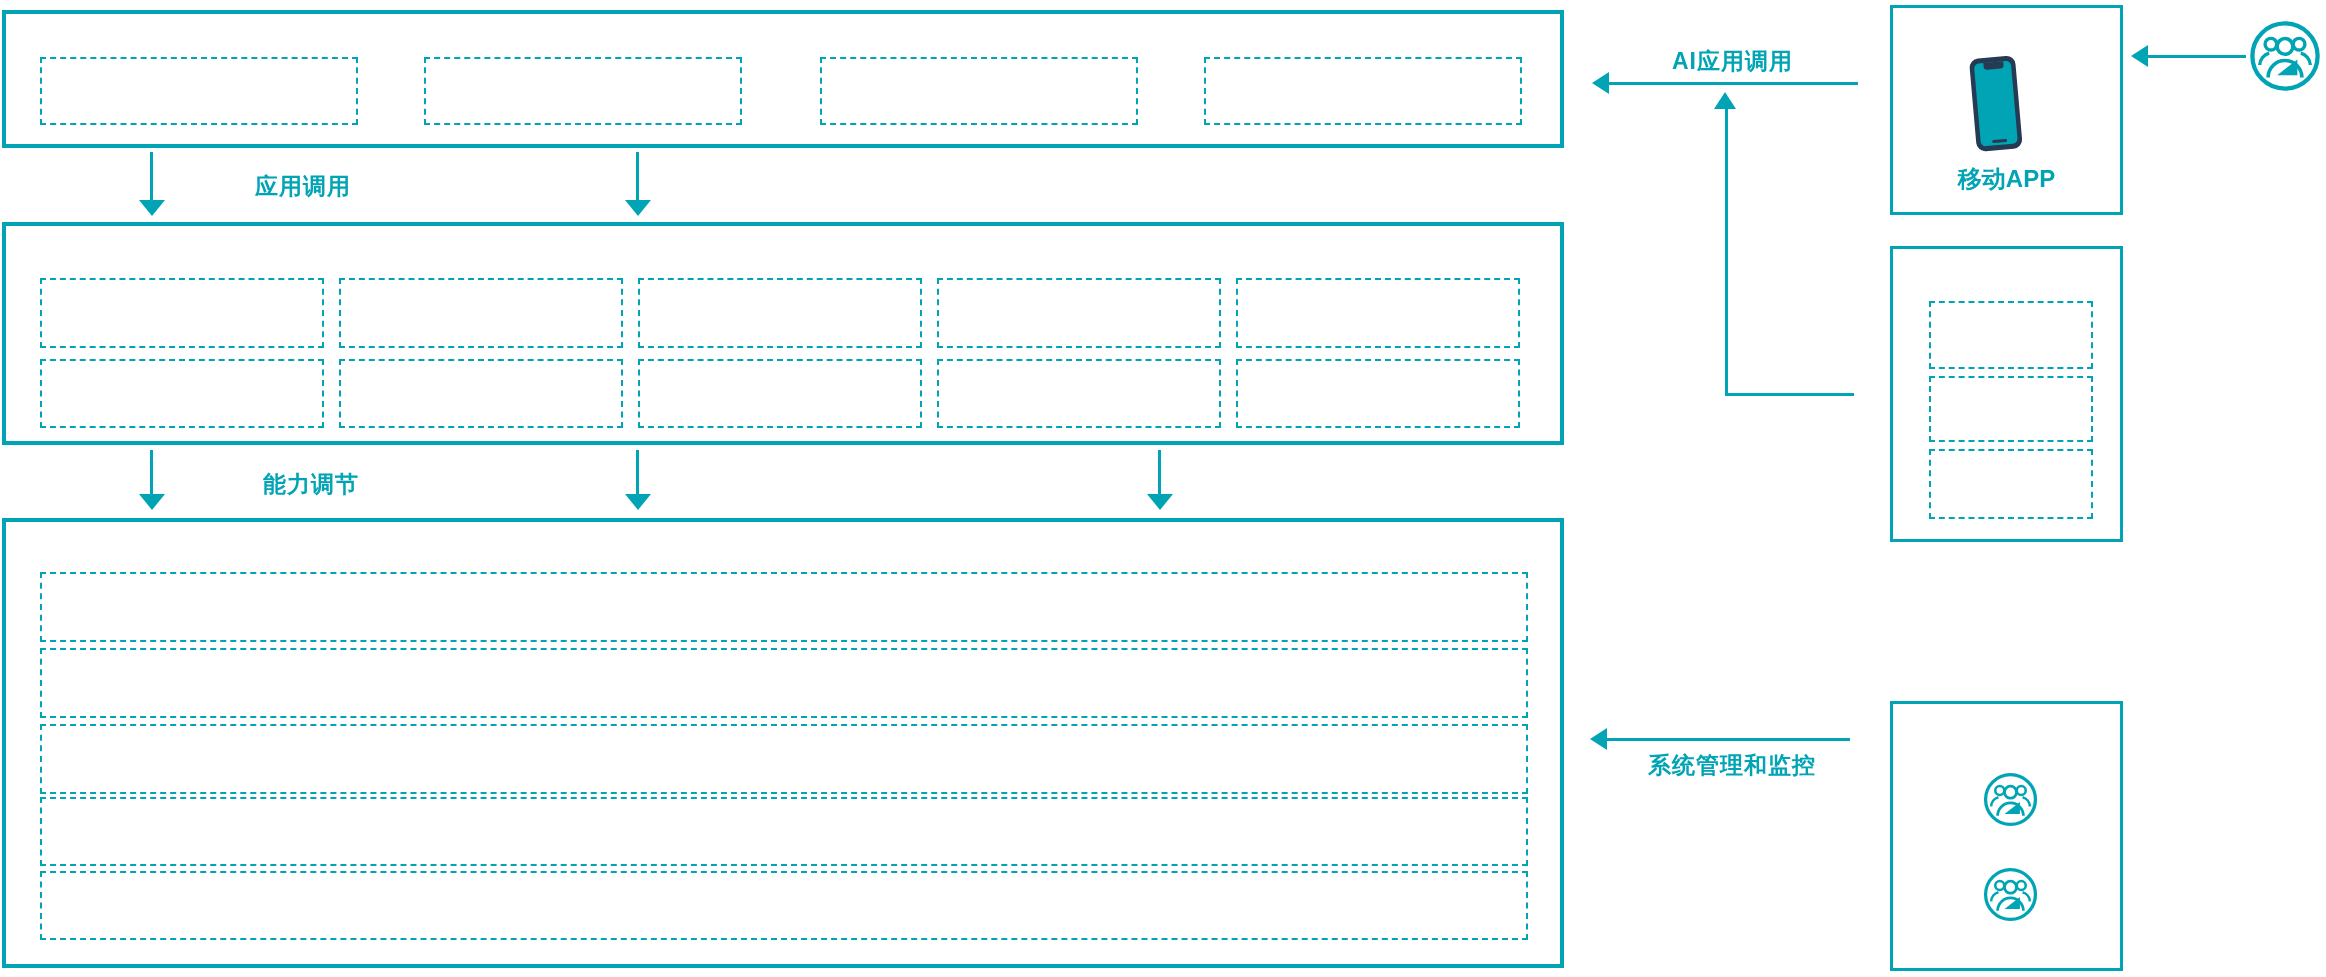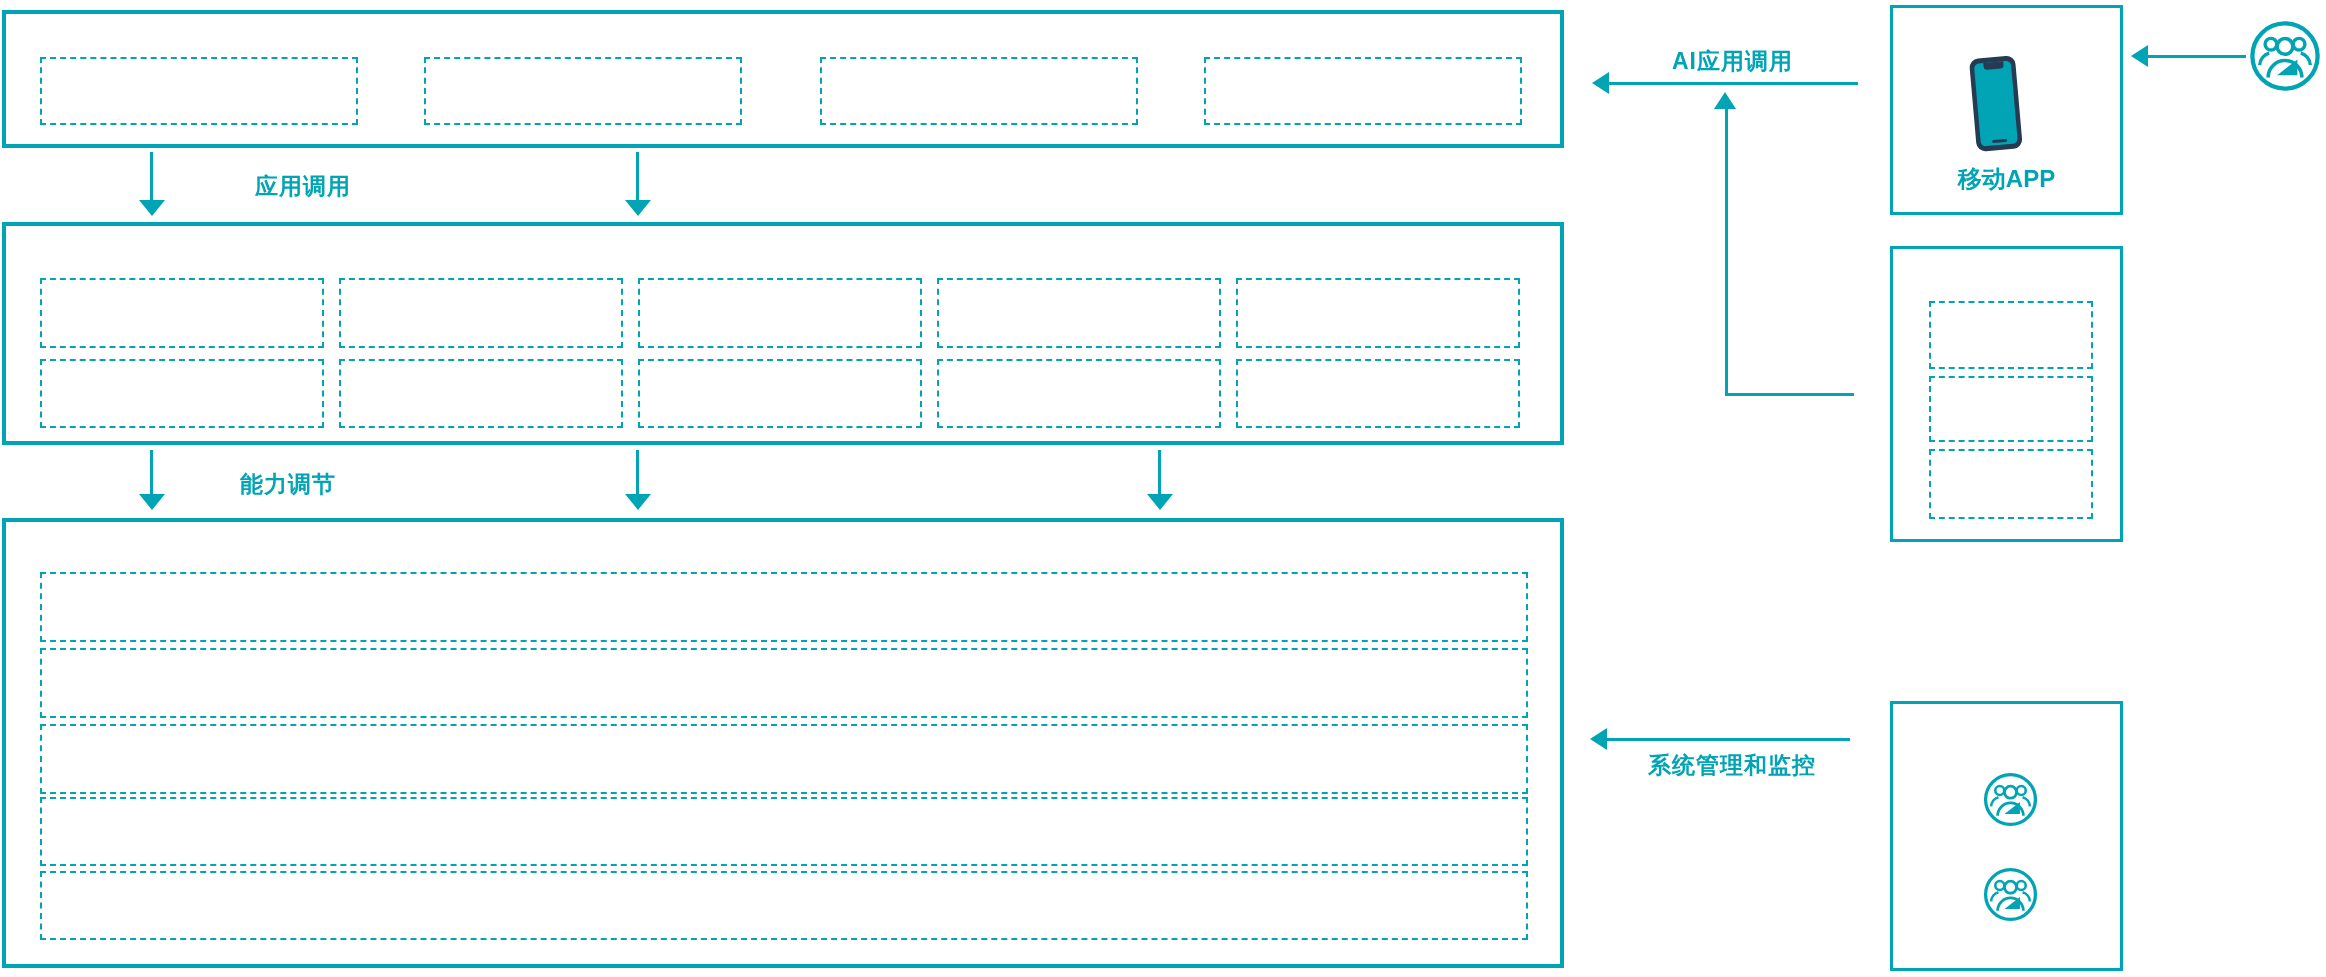--- a/index.html
+++ b/index.html
@@ -94,21 +94,21 @@
   <div class="box-dashed" style="left:638px;  top:359px; width:284px; height:69px;"></div>
   <div class="box-dashed" style="left:937px;  top:359px; width:284px; height:69px;"></div>
   <div class="box-dashed" style="left:1236px; top:359px; width:284px; height:69px;"></div>
 
   <div class="vline" style="left:150px; top:450px; width:3px; height:46px;"></div>
   <div class="arrow-head-down" style="left:139px; top:494px;"></div>
   <div class="vline" style="left:636px; top:450px; width:3px; height:46px;"></div>
   <div class="arrow-head-down" style="left:625px; top:494px;"></div>
   <div class="vline" style="left:1158px; top:450px; width:3px; height:46px;"></div>
   <div class="arrow-head-down" style="left:1147px; top:494px;"></div>
-  <div class="flow-label" style="left:240px; top:469px;">能力调节</div>
+  <div class="flow-label" style="left:263px; top:469px;">能力调节</div>
 
   <div class="box-solid" style="left:2px; top:518px; width:1562px; height:450px;"></div>
   <div class="box-dashed" style="left:40px; top:572px; width:1488px; height:70px;"></div>
   <div class="box-dashed" style="left:40px; top:648px; width:1488px; height:70px;"></div>
   <div class="box-dashed" style="left:40px; top:724px; width:1488px; height:70px;"></div>
   <div class="box-dashed" style="left:40px; top:797px; width:1488px; height:69px;"></div>
   <div class="box-dashed" style="left:40px; top:871px; width:1488px; height:69px;"></div>
 
   <div class="box-solid thin" style="left:1890px; top:5px; width:233px; height:210px;"></div>
   <svg class="icon" style="left:1968px; top:55px; transform:rotate(-5deg);" width="58" height="100" viewBox="0 0 58 100">

